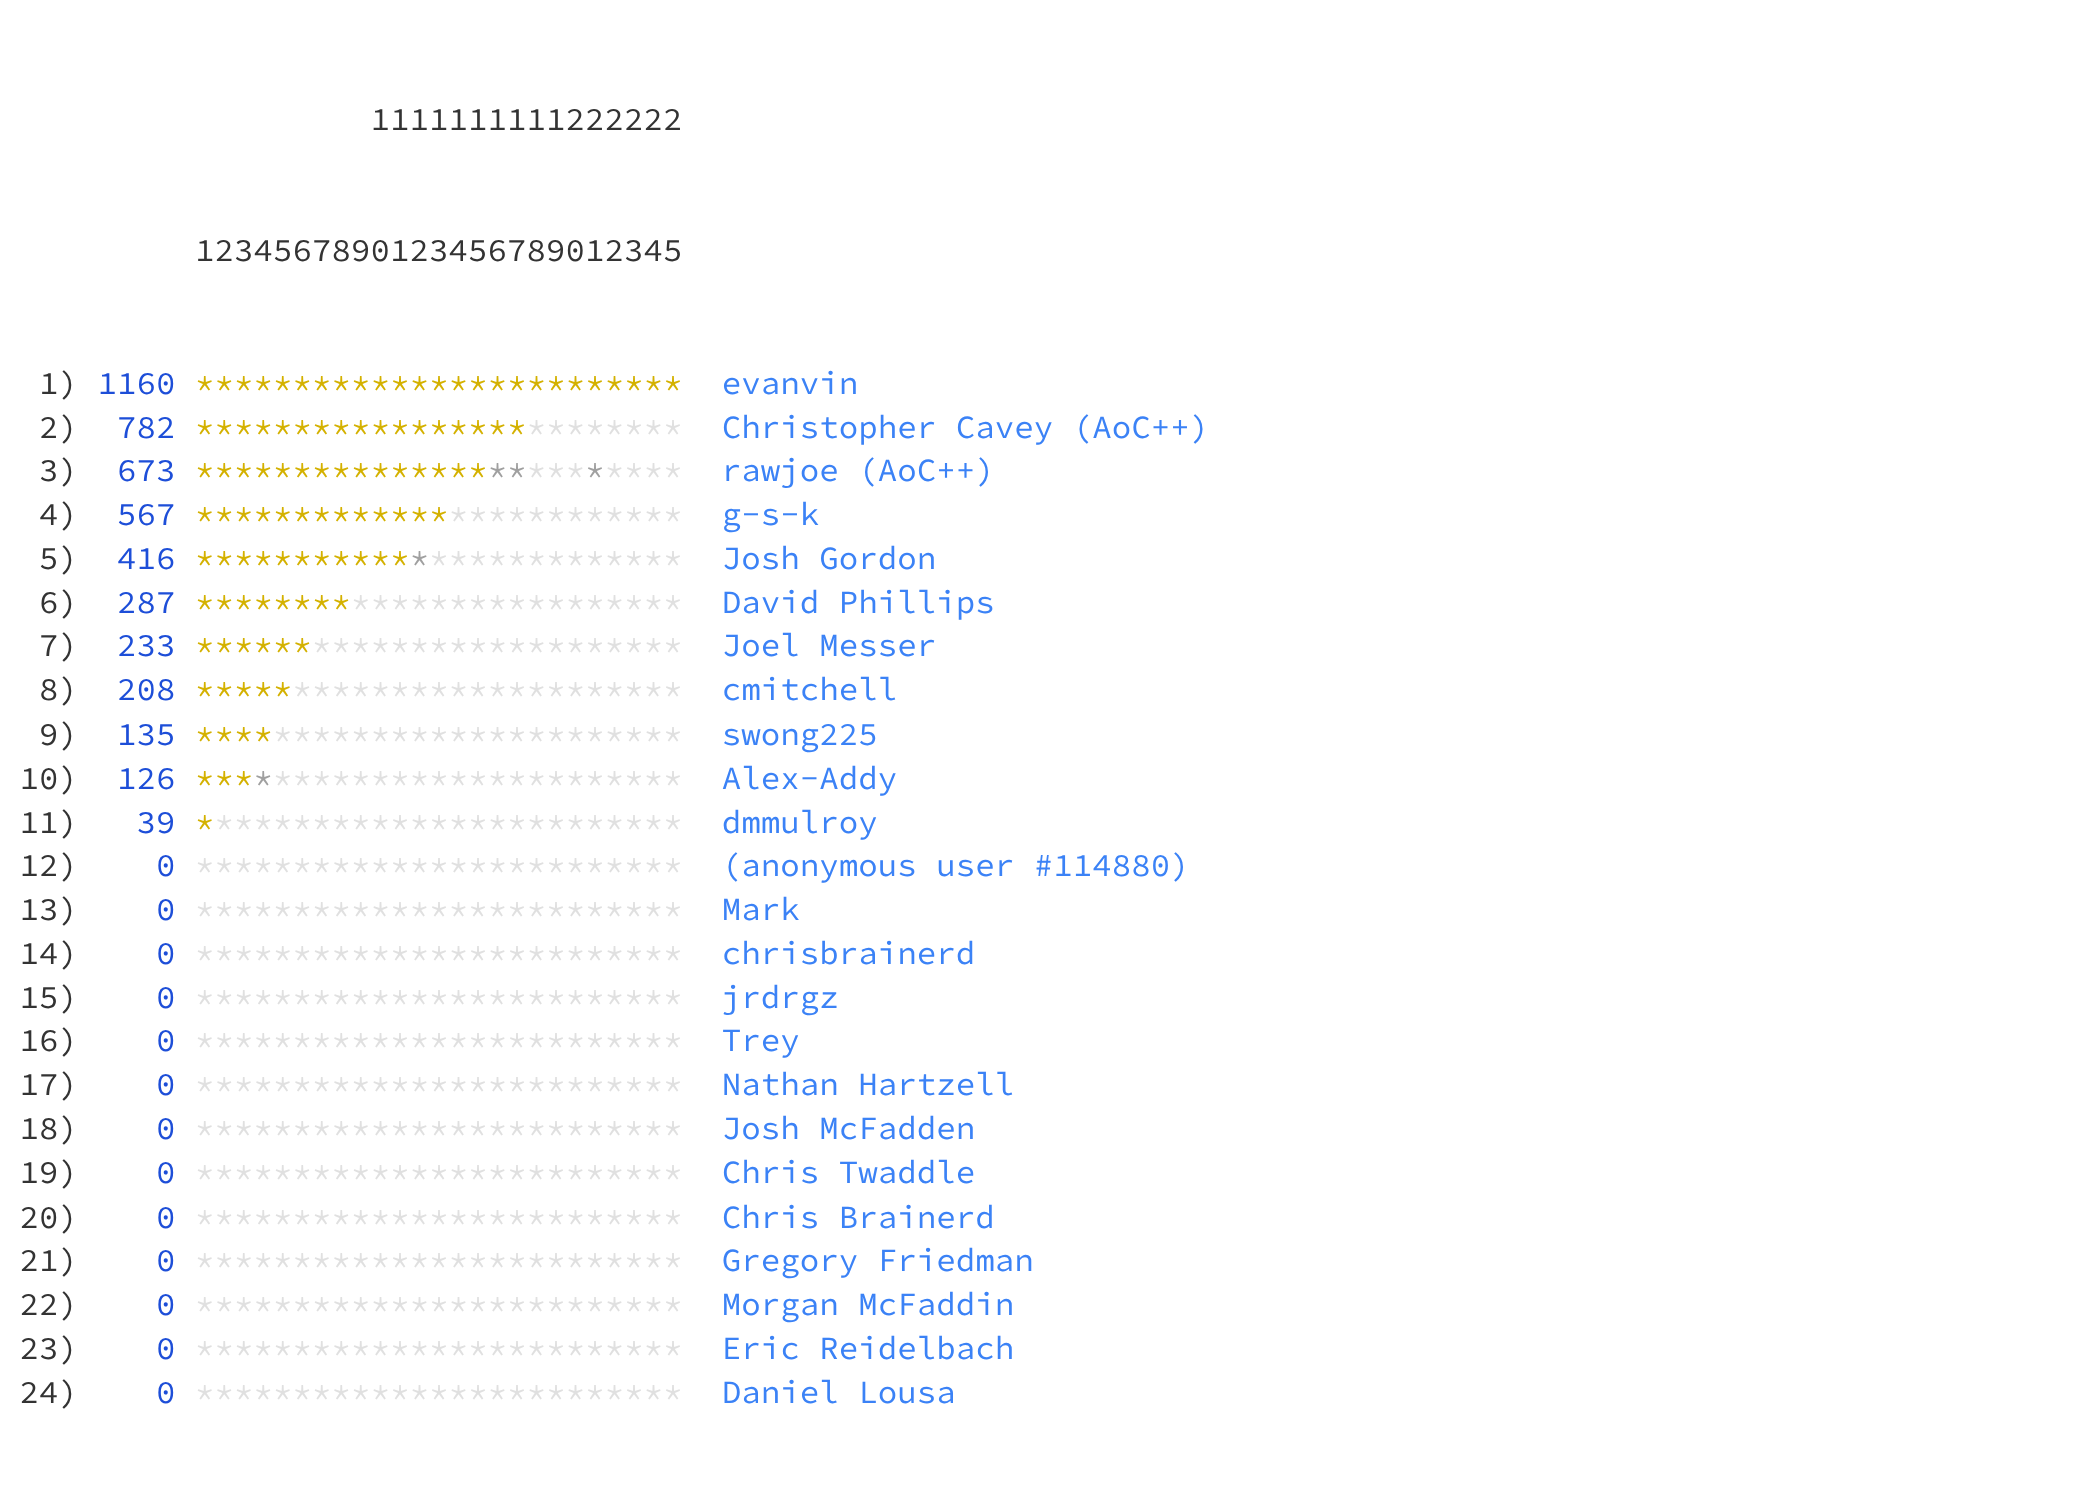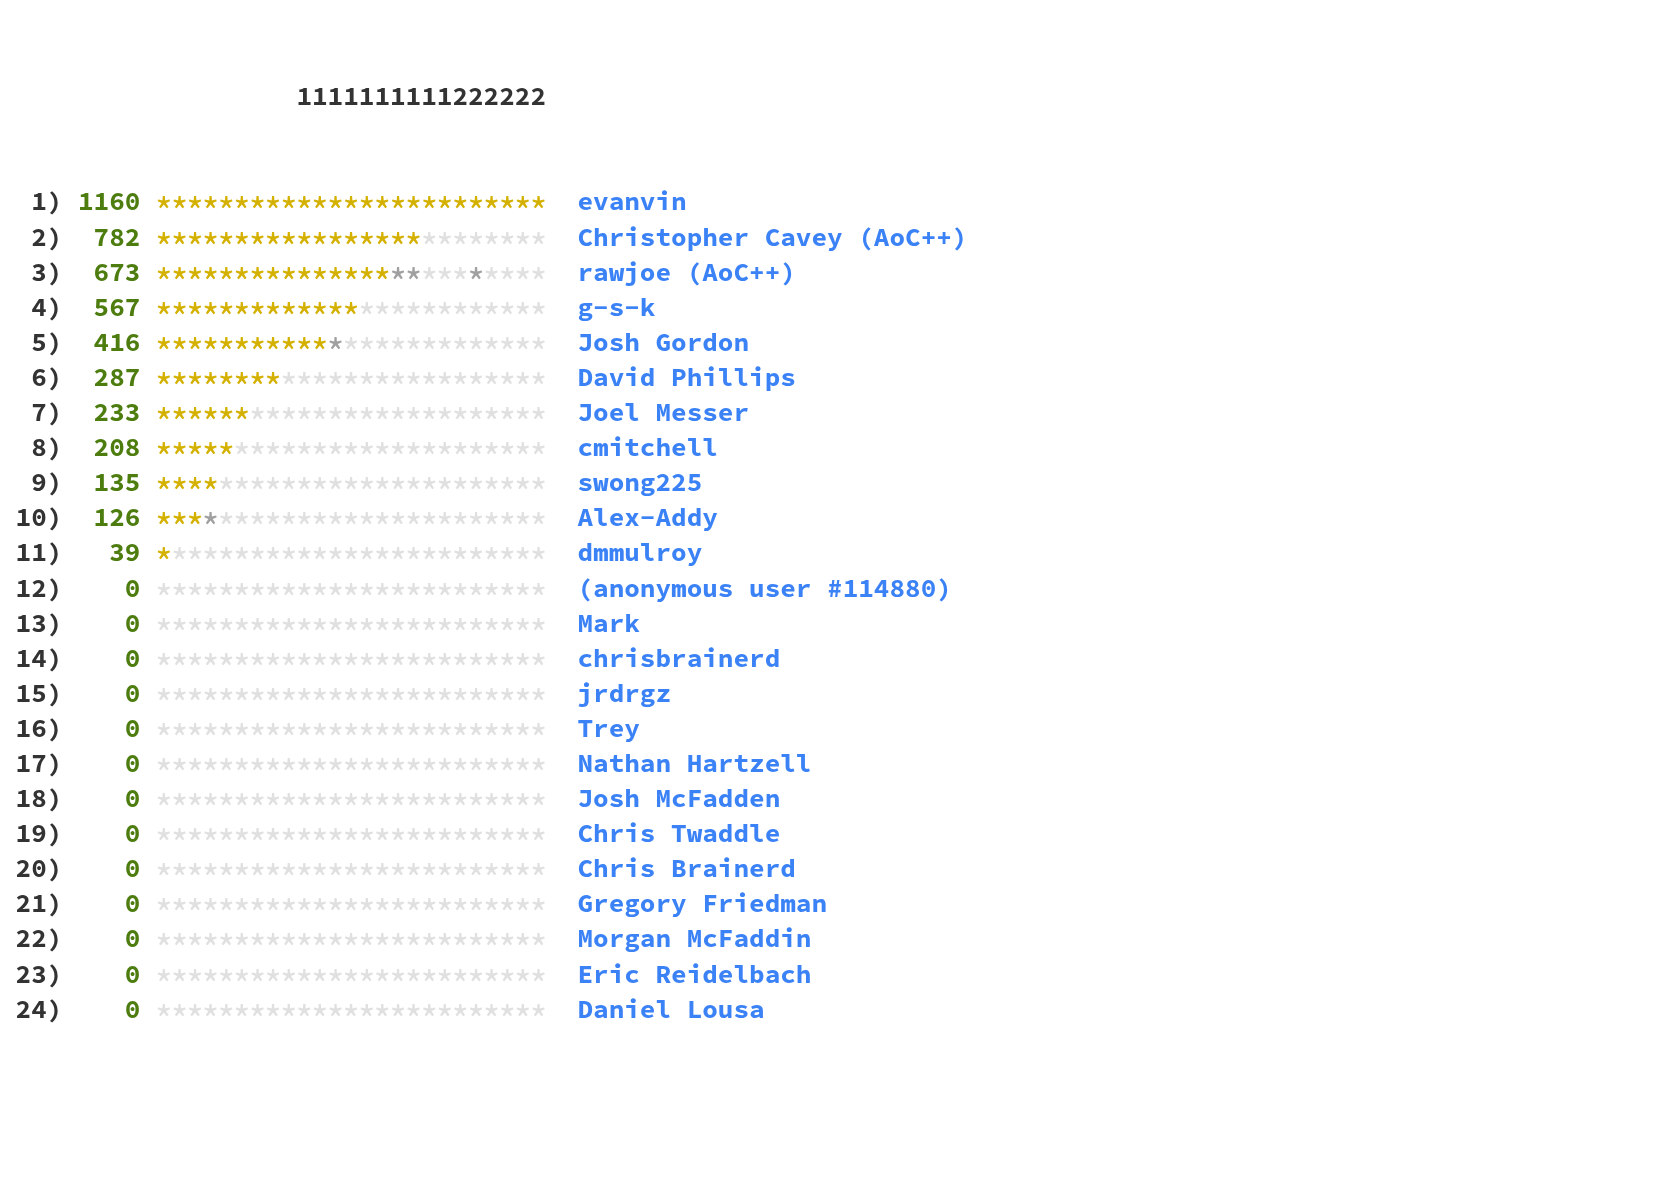--- a/index.html
+++ b/index.html
@@ -7,42 +7,41 @@
       padding: 0;
       background: #ffffff;
       font-family: "Source Code Pro", Consolas, "Courier New", monospace;
       font-size: 26px;
       line-height: 1.35;
       color: #333;
     }
     .container {
       padding: 8px 0 0 0;
       white-space: pre;
-      font-weight: bold;
     }
     .header-line {
       color: #333;
     }
     .row {
       display: block;
     }
     .rank {
       display: inline-block;
       width: 3ch;
       text-align: right;
       color: #333;
     }
     .paren {
       color: #333;
     }
     .score {
       display: inline-block;
       width: 5ch;
       text-align: right;
-      color: #4d7c0f;
+      color: #1d4ed8;
     }
     .stars {
       display: inline-block;
     }
     .gold {
       color: #d4b100;
     }
     .silver {
       color: #a0a0a0;
     }
@@ -54,14 +53,15 @@
     }
     .supporter {
       color: #3b82f6;
     }
   </style>
 </head>
 <body>
 
 <div class="container">
   <div class="header-line"><span>          </span><span>         1111111111222222</span></div>
+  <div class="header-line"><span>          </span><span>1234567890123456789012345</span></div>
   <div id="rows"><div class="row"><span class="rank">1</span><span class="paren">)</span><span class="score">1160</span> <span class="stars"><span class="gold">*</span><span class="gold">*</span><span class="gold">*</span><span class="gold">*</span><span class="gold">*</span><span class="gold">*</span><span class="gold">*</span><span class="gold">*</span><span class="gold">*</span><span class="gold">*</span><span class="gold">*</span><span class="gold">*</span><span class="gold">*</span><span class="gold">*</span><span class="gold">*</span><span class="gold">*</span><span class="gold">*</span><span class="gold">*</span><span class="gold">*</span><span class="gold">*</span><span class="gold">*</span><span class="gold">*</span><span class="gold">*</span><span class="gold">*</span><span class="gold">*</span></span>  <span class="name">evanvin</span></div><div class="row"><span class="rank">2</span><span class="paren">)</span><span class="score">782</span> <span class="stars"><span class="gold">*</span><span class="gold">*</span><span class="gold">*</span><span class="gold">*</span><span class="gold">*</span><span class="gold">*</span><span class="gold">*</span><span class="gold">*</span><span class="gold">*</span><span class="gold">*</span><span class="gold">*</span><span class="gold">*</span><span class="gold">*</span><span class="gold">*</span><span class="gold">*</span><span class="gold">*</span><span class="gold">*</span><span class="none">*</span><span class="none">*</span><span class="none">*</span><span class="none">*</span><span class="none">*</span><span class="none">*</span><span class="none">*</span><span class="none">*</span></span>  <span class="name">Christopher Cavey</span> <span class="supporter">(AoC++)</span></div><div class="row"><span class="rank">3</span><span class="paren">)</span><span class="score">673</span> <span class="stars"><span class="gold">*</span><span class="gold">*</span><span class="gold">*</span><span class="gold">*</span><span class="gold">*</span><span class="gold">*</span><span class="gold">*</span><span class="gold">*</span><span class="gold">*</span><span class="gold">*</span><span class="gold">*</span><span class="gold">*</span><span class="gold">*</span><span class="gold">*</span><span class="gold">*</span><span class="silver">*</span><span class="silver">*</span><span class="none">*</span><span class="none">*</span><span class="none">*</span><span class="silver">*</span><span class="none">*</span><span class="none">*</span><span class="none">*</span><span class="none">*</span></span>  <span class="name">rawjoe</span> <span class="supporter">(AoC++)</span></div><div class="row"><span class="rank">4</span><span class="paren">)</span><span class="score">567</span> <span class="stars"><span class="gold">*</span><span class="gold">*</span><span class="gold">*</span><span class="gold">*</span><span class="gold">*</span><span class="gold">*</span><span class="gold">*</span><span class="gold">*</span><span class="gold">*</span><span class="gold">*</span><span class="gold">*</span><span class="gold">*</span><span class="gold">*</span><span class="none">*</span><span class="none">*</span><span class="none">*</span><span class="none">*</span><span class="none">*</span><span class="none">*</span><span class="none">*</span><span class="none">*</span><span class="none">*</span><span class="none">*</span><span class="none">*</span><span class="none">*</span></span>  <span class="name">g-s-k</span></div><div class="row"><span class="rank">5</span><span class="paren">)</span><span class="score">416</span> <span class="stars"><span class="gold">*</span><span class="gold">*</span><span class="gold">*</span><span class="gold">*</span><span class="gold">*</span><span class="gold">*</span><span class="gold">*</span><span class="gold">*</span><span class="gold">*</span><span class="gold">*</span><span class="gold">*</span><span class="silver">*</span><span class="none">*</span><span class="none">*</span><span class="none">*</span><span class="none">*</span><span class="none">*</span><span class="none">*</span><span class="none">*</span><span class="none">*</span><span class="none">*</span><span class="none">*</span><span class="none">*</span><span class="none">*</span><span class="none">*</span></span>  <span class="name">Josh Gordon</span></div><div class="row"><span class="rank">6</span><span class="paren">)</span><span class="score">287</span> <span class="stars"><span class="gold">*</span><span class="gold">*</span><span class="gold">*</span><span class="gold">*</span><span class="gold">*</span><span class="gold">*</span><span class="gold">*</span><span class="gold">*</span><span class="none">*</span><span class="none">*</span><span class="none">*</span><span class="none">*</span><span class="none">*</span><span class="none">*</span><span class="none">*</span><span class="none">*</span><span class="none">*</span><span class="none">*</span><span class="none">*</span><span class="none">*</span><span class="none">*</span><span class="none">*</span><span class="none">*</span><span class="none">*</span><span class="none">*</span></span>  <span class="name">David Phillips</span></div><div class="row"><span class="rank">7</span><span class="paren">)</span><span class="score">233</span> <span class="stars"><span class="gold">*</span><span class="gold">*</span><span class="gold">*</span><span class="gold">*</span><span class="gold">*</span><span class="gold">*</span><span class="none">*</span><span class="none">*</span><span class="none">*</span><span class="none">*</span><span class="none">*</span><span class="none">*</span><span class="none">*</span><span class="none">*</span><span class="none">*</span><span class="none">*</span><span class="none">*</span><span class="none">*</span><span class="none">*</span><span class="none">*</span><span class="none">*</span><span class="none">*</span><span class="none">*</span><span class="none">*</span><span class="none">*</span></span>  <span class="name">Joel Messer</span></div><div class="row"><span class="rank">8</span><span class="paren">)</span><span class="score">208</span> <span class="stars"><span class="gold">*</span><span class="gold">*</span><span class="gold">*</span><span class="gold">*</span><span class="gold">*</span><span class="none">*</span><span class="none">*</span><span class="none">*</span><span class="none">*</span><span class="none">*</span><span class="none">*</span><span class="none">*</span><span class="none">*</span><span class="none">*</span><span class="none">*</span><span class="none">*</span><span class="none">*</span><span class="none">*</span><span class="none">*</span><span class="none">*</span><span class="none">*</span><span class="none">*</span><span class="none">*</span><span class="none">*</span><span class="none">*</span></span>  <span class="name">cmitchell</span></div><div class="row"><span class="rank">9</span><span class="paren">)</span><span class="score">135</span> <span class="stars"><span class="gold">*</span><span class="gold">*</span><span class="gold">*</span><span class="gold">*</span><span class="none">*</span><span class="none">*</span><span class="none">*</span><span class="none">*</span><span class="none">*</span><span class="none">*</span><span class="none">*</span><span class="none">*</span><span class="none">*</span><span class="none">*</span><span class="none">*</span><span class="none">*</span><span class="none">*</span><span class="none">*</span><span class="none">*</span><span class="none">*</span><span class="none">*</span><span class="none">*</span><span class="none">*</span><span class="none">*</span><span class="none">*</span></span>  <span class="name">swong225</span></div><div class="row"><span class="rank">10</span><span class="paren">)</span><span class="score">126</span> <span class="stars"><span class="gold">*</span><span class="gold">*</span><span class="gold">*</span><span class="silver">*</span><span class="none">*</span><span class="none">*</span><span class="none">*</span><span class="none">*</span><span class="none">*</span><span class="none">*</span><span class="none">*</span><span class="none">*</span><span class="none">*</span><span class="none">*</span><span class="none">*</span><span class="none">*</span><span class="none">*</span><span class="none">*</span><span class="none">*</span><span class="none">*</span><span class="none">*</span><span class="none">*</span><span class="none">*</span><span class="none">*</span><span class="none">*</span></span>  <span class="name">Alex-Addy</span></div><div class="row"><span class="rank">11</span><span class="paren">)</span><span class="score">39</span> <span class="stars"><span class="gold">*</span><span class="none">*</span><span class="none">*</span><span class="none">*</span><span class="none">*</span><span class="none">*</span><span class="none">*</span><span class="none">*</span><span class="none">*</span><span class="none">*</span><span class="none">*</span><span class="none">*</span><span class="none">*</span><span class="none">*</span><span class="none">*</span><span class="none">*</span><span class="none">*</span><span class="none">*</span><span class="none">*</span><span class="none">*</span><span class="none">*</span><span class="none">*</span><span class="none">*</span><span class="none">*</span><span class="none">*</span></span>  <span class="name">dmmulroy</span></div><div class="row"><span class="rank">12</span><span class="paren">)</span><span class="score">0</span> <span class="stars"><span class="none">*</span><span class="none">*</span><span class="none">*</span><span class="none">*</span><span class="none">*</span><span class="none">*</span><span class="none">*</span><span class="none">*</span><span class="none">*</span><span class="none">*</span><span class="none">*</span><span class="none">*</span><span class="none">*</span><span class="none">*</span><span class="none">*</span><span class="none">*</span><span class="none">*</span><span class="none">*</span><span class="none">*</span><span class="none">*</span><span class="none">*</span><span class="none">*</span><span class="none">*</span><span class="none">*</span><span class="none">*</span></span>  <span class="name">(anonymous user #114880)</span></div><div class="row"><span class="rank">13</span><span class="paren">)</span><span class="score">0</span> <span class="stars"><span class="none">*</span><span class="none">*</span><span class="none">*</span><span class="none">*</span><span class="none">*</span><span class="none">*</span><span class="none">*</span><span class="none">*</span><span class="none">*</span><span class="none">*</span><span class="none">*</span><span class="none">*</span><span class="none">*</span><span class="none">*</span><span class="none">*</span><span class="none">*</span><span class="none">*</span><span class="none">*</span><span class="none">*</span><span class="none">*</span><span class="none">*</span><span class="none">*</span><span class="none">*</span><span class="none">*</span><span class="none">*</span></span>  <span class="name">Mark</span></div><div class="row"><span class="rank">14</span><span class="paren">)</span><span class="score">0</span> <span class="stars"><span class="none">*</span><span class="none">*</span><span class="none">*</span><span class="none">*</span><span class="none">*</span><span class="none">*</span><span class="none">*</span><span class="none">*</span><span class="none">*</span><span class="none">*</span><span class="none">*</span><span class="none">*</span><span class="none">*</span><span class="none">*</span><span class="none">*</span><span class="none">*</span><span class="none">*</span><span class="none">*</span><span class="none">*</span><span class="none">*</span><span class="none">*</span><span class="none">*</span><span class="none">*</span><span class="none">*</span><span class="none">*</span></span>  <span class="name">chrisbrainerd</span></div><div class="row"><span class="rank">15</span><span class="paren">)</span><span class="score">0</span> <span class="stars"><span class="none">*</span><span class="none">*</span><span class="none">*</span><span class="none">*</span><span class="none">*</span><span class="none">*</span><span class="none">*</span><span class="none">*</span><span class="none">*</span><span class="none">*</span><span class="none">*</span><span class="none">*</span><span class="none">*</span><span class="none">*</span><span class="none">*</span><span class="none">*</span><span class="none">*</span><span class="none">*</span><span class="none">*</span><span class="none">*</span><span class="none">*</span><span class="none">*</span><span class="none">*</span><span class="none">*</span><span class="none">*</span></span>  <span class="name">jrdrgz</span></div><div class="row"><span class="rank">16</span><span class="paren">)</span><span class="score">0</span> <span class="stars"><span class="none">*</span><span class="none">*</span><span class="none">*</span><span class="none">*</span><span class="none">*</span><span class="none">*</span><span class="none">*</span><span class="none">*</span><span class="none">*</span><span class="none">*</span><span class="none">*</span><span class="none">*</span><span class="none">*</span><span class="none">*</span><span class="none">*</span><span class="none">*</span><span class="none">*</span><span class="none">*</span><span class="none">*</span><span class="none">*</span><span class="none">*</span><span class="none">*</span><span class="none">*</span><span class="none">*</span><span class="none">*</span></span>  <span class="name">Trey</span></div><div class="row"><span class="rank">17</span><span class="paren">)</span><span class="score">0</span> <span class="stars"><span class="none">*</span><span class="none">*</span><span class="none">*</span><span class="none">*</span><span class="none">*</span><span class="none">*</span><span class="none">*</span><span class="none">*</span><span class="none">*</span><span class="none">*</span><span class="none">*</span><span class="none">*</span><span class="none">*</span><span class="none">*</span><span class="none">*</span><span class="none">*</span><span class="none">*</span><span class="none">*</span><span class="none">*</span><span class="none">*</span><span class="none">*</span><span class="none">*</span><span class="none">*</span><span class="none">*</span><span class="none">*</span></span>  <span class="name">Nathan Hartzell</span></div><div class="row"><span class="rank">18</span><span class="paren">)</span><span class="score">0</span> <span class="stars"><span class="none">*</span><span class="none">*</span><span class="none">*</span><span class="none">*</span><span class="none">*</span><span class="none">*</span><span class="none">*</span><span class="none">*</span><span class="none">*</span><span class="none">*</span><span class="none">*</span><span class="none">*</span><span class="none">*</span><span class="none">*</span><span class="none">*</span><span class="none">*</span><span class="none">*</span><span class="none">*</span><span class="none">*</span><span class="none">*</span><span class="none">*</span><span class="none">*</span><span class="none">*</span><span class="none">*</span><span class="none">*</span></span>  <span class="name">Josh McFadden</span></div><div class="row"><span class="rank">19</span><span class="paren">)</span><span class="score">0</span> <span class="stars"><span class="none">*</span><span class="none">*</span><span class="none">*</span><span class="none">*</span><span class="none">*</span><span class="none">*</span><span class="none">*</span><span class="none">*</span><span class="none">*</span><span class="none">*</span><span class="none">*</span><span class="none">*</span><span class="none">*</span><span class="none">*</span><span class="none">*</span><span class="none">*</span><span class="none">*</span><span class="none">*</span><span class="none">*</span><span class="none">*</span><span class="none">*</span><span class="none">*</span><span class="none">*</span><span class="none">*</span><span class="none">*</span></span>  <span class="name">Chris Twaddle</span></div><div class="row"><span class="rank">20</span><span class="paren">)</span><span class="score">0</span> <span class="stars"><span class="none">*</span><span class="none">*</span><span class="none">*</span><span class="none">*</span><span class="none">*</span><span class="none">*</span><span class="none">*</span><span class="none">*</span><span class="none">*</span><span class="none">*</span><span class="none">*</span><span class="none">*</span><span class="none">*</span><span class="none">*</span><span class="none">*</span><span class="none">*</span><span class="none">*</span><span class="none">*</span><span class="none">*</span><span class="none">*</span><span class="none">*</span><span class="none">*</span><span class="none">*</span><span class="none">*</span><span class="none">*</span></span>  <span class="name">Chris Brainerd</span></div><div class="row"><span class="rank">21</span><span class="paren">)</span><span class="score">0</span> <span class="stars"><span class="none">*</span><span class="none">*</span><span class="none">*</span><span class="none">*</span><span class="none">*</span><span class="none">*</span><span class="none">*</span><span class="none">*</span><span class="none">*</span><span class="none">*</span><span class="none">*</span><span class="none">*</span><span class="none">*</span><span class="none">*</span><span class="none">*</span><span class="none">*</span><span class="none">*</span><span class="none">*</span><span class="none">*</span><span class="none">*</span><span class="none">*</span><span class="none">*</span><span class="none">*</span><span class="none">*</span><span class="none">*</span></span>  <span class="name">Gregory Friedman</span></div><div class="row"><span class="rank">22</span><span class="paren">)</span><span class="score">0</span> <span class="stars"><span class="none">*</span><span class="none">*</span><span class="none">*</span><span class="none">*</span><span class="none">*</span><span class="none">*</span><span class="none">*</span><span class="none">*</span><span class="none">*</span><span class="none">*</span><span class="none">*</span><span class="none">*</span><span class="none">*</span><span class="none">*</span><span class="none">*</span><span class="none">*</span><span class="none">*</span><span class="none">*</span><span class="none">*</span><span class="none">*</span><span class="none">*</span><span class="none">*</span><span class="none">*</span><span class="none">*</span><span class="none">*</span></span>  <span class="name">Morgan McFaddin</span></div><div class="row"><span class="rank">23</span><span class="paren">)</span><span class="score">0</span> <span class="stars"><span class="none">*</span><span class="none">*</span><span class="none">*</span><span class="none">*</span><span class="none">*</span><span class="none">*</span><span class="none">*</span><span class="none">*</span><span class="none">*</span><span class="none">*</span><span class="none">*</span><span class="none">*</span><span class="none">*</span><span class="none">*</span><span class="none">*</span><span class="none">*</span><span class="none">*</span><span class="none">*</span><span class="none">*</span><span class="none">*</span><span class="none">*</span><span class="none">*</span><span class="none">*</span><span class="none">*</span><span class="none">*</span></span>  <span class="name">Eric Reidelbach</span></div><div class="row"><span class="rank">24</span><span class="paren">)</span><span class="score">0</span> <span class="stars"><span class="none">*</span><span class="none">*</span><span class="none">*</span><span class="none">*</span><span class="none">*</span><span class="none">*</span><span class="none">*</span><span class="none">*</span><span class="none">*</span><span class="none">*</span><span class="none">*</span><span class="none">*</span><span class="none">*</span><span class="none">*</span><span class="none">*</span><span class="none">*</span><span class="none">*</span><span class="none">*</span><span class="none">*</span><span class="none">*</span><span class="none">*</span><span class="none">*</span><span class="none">*</span><span class="none">*</span><span class="none">*</span></span>  <span class="name">Daniel Lousa</span></div></div>
 </div>
 
 </body></html>

